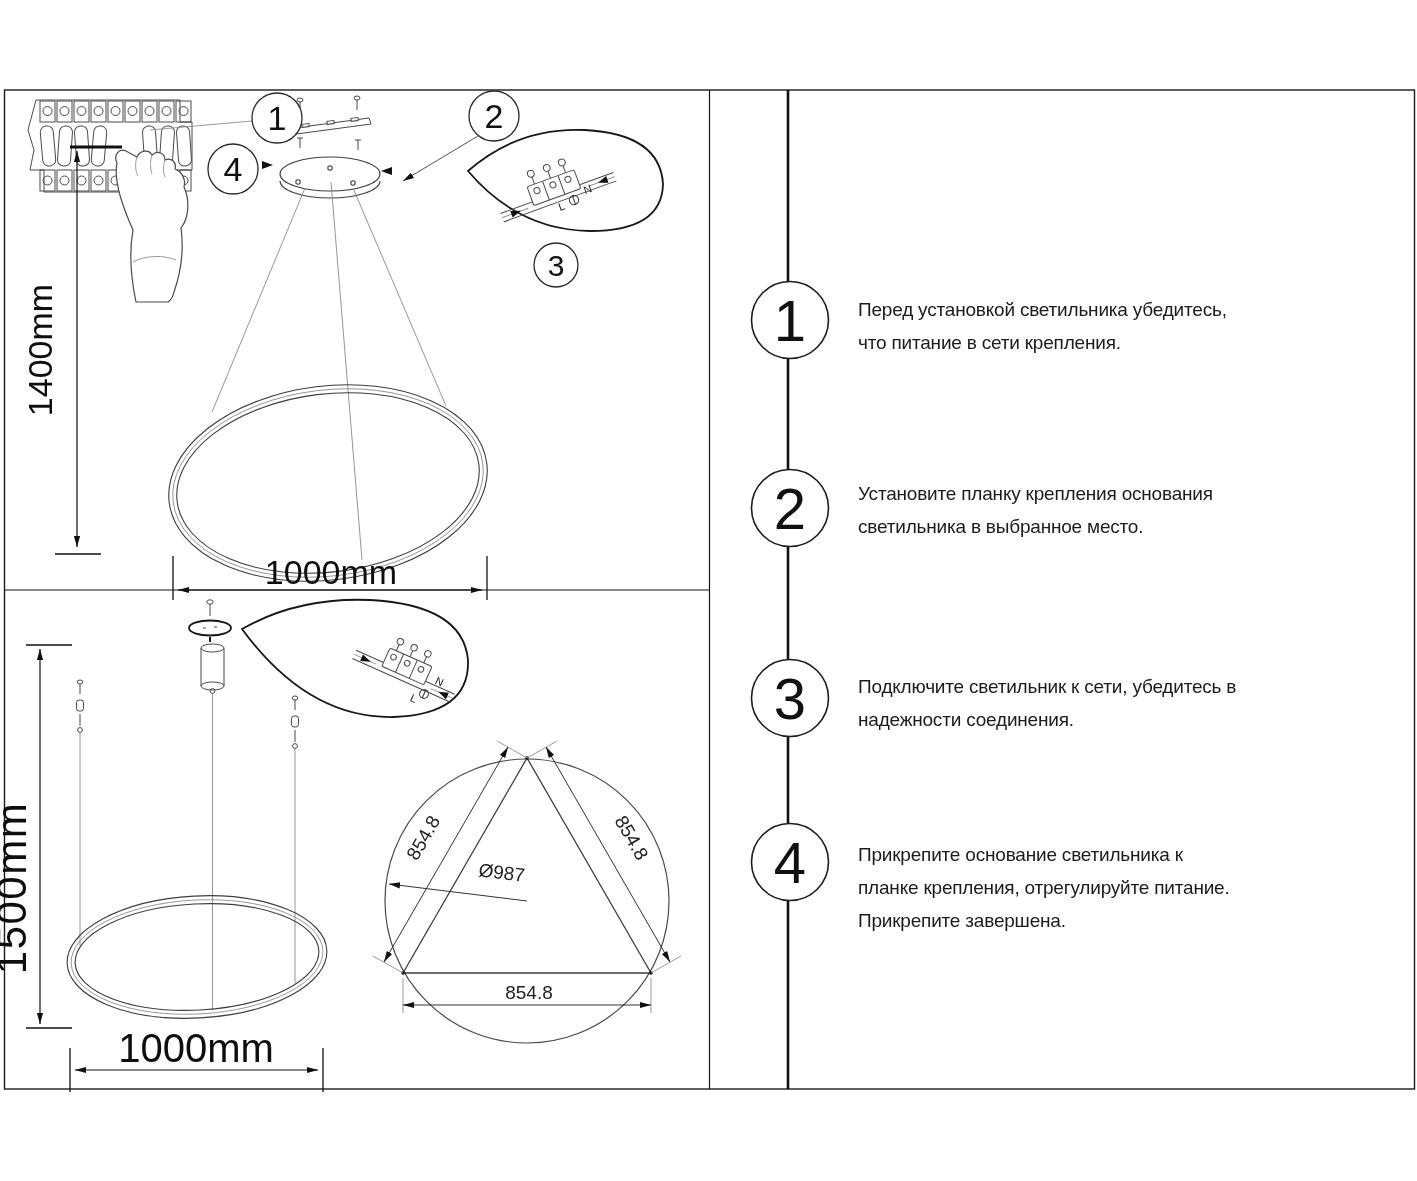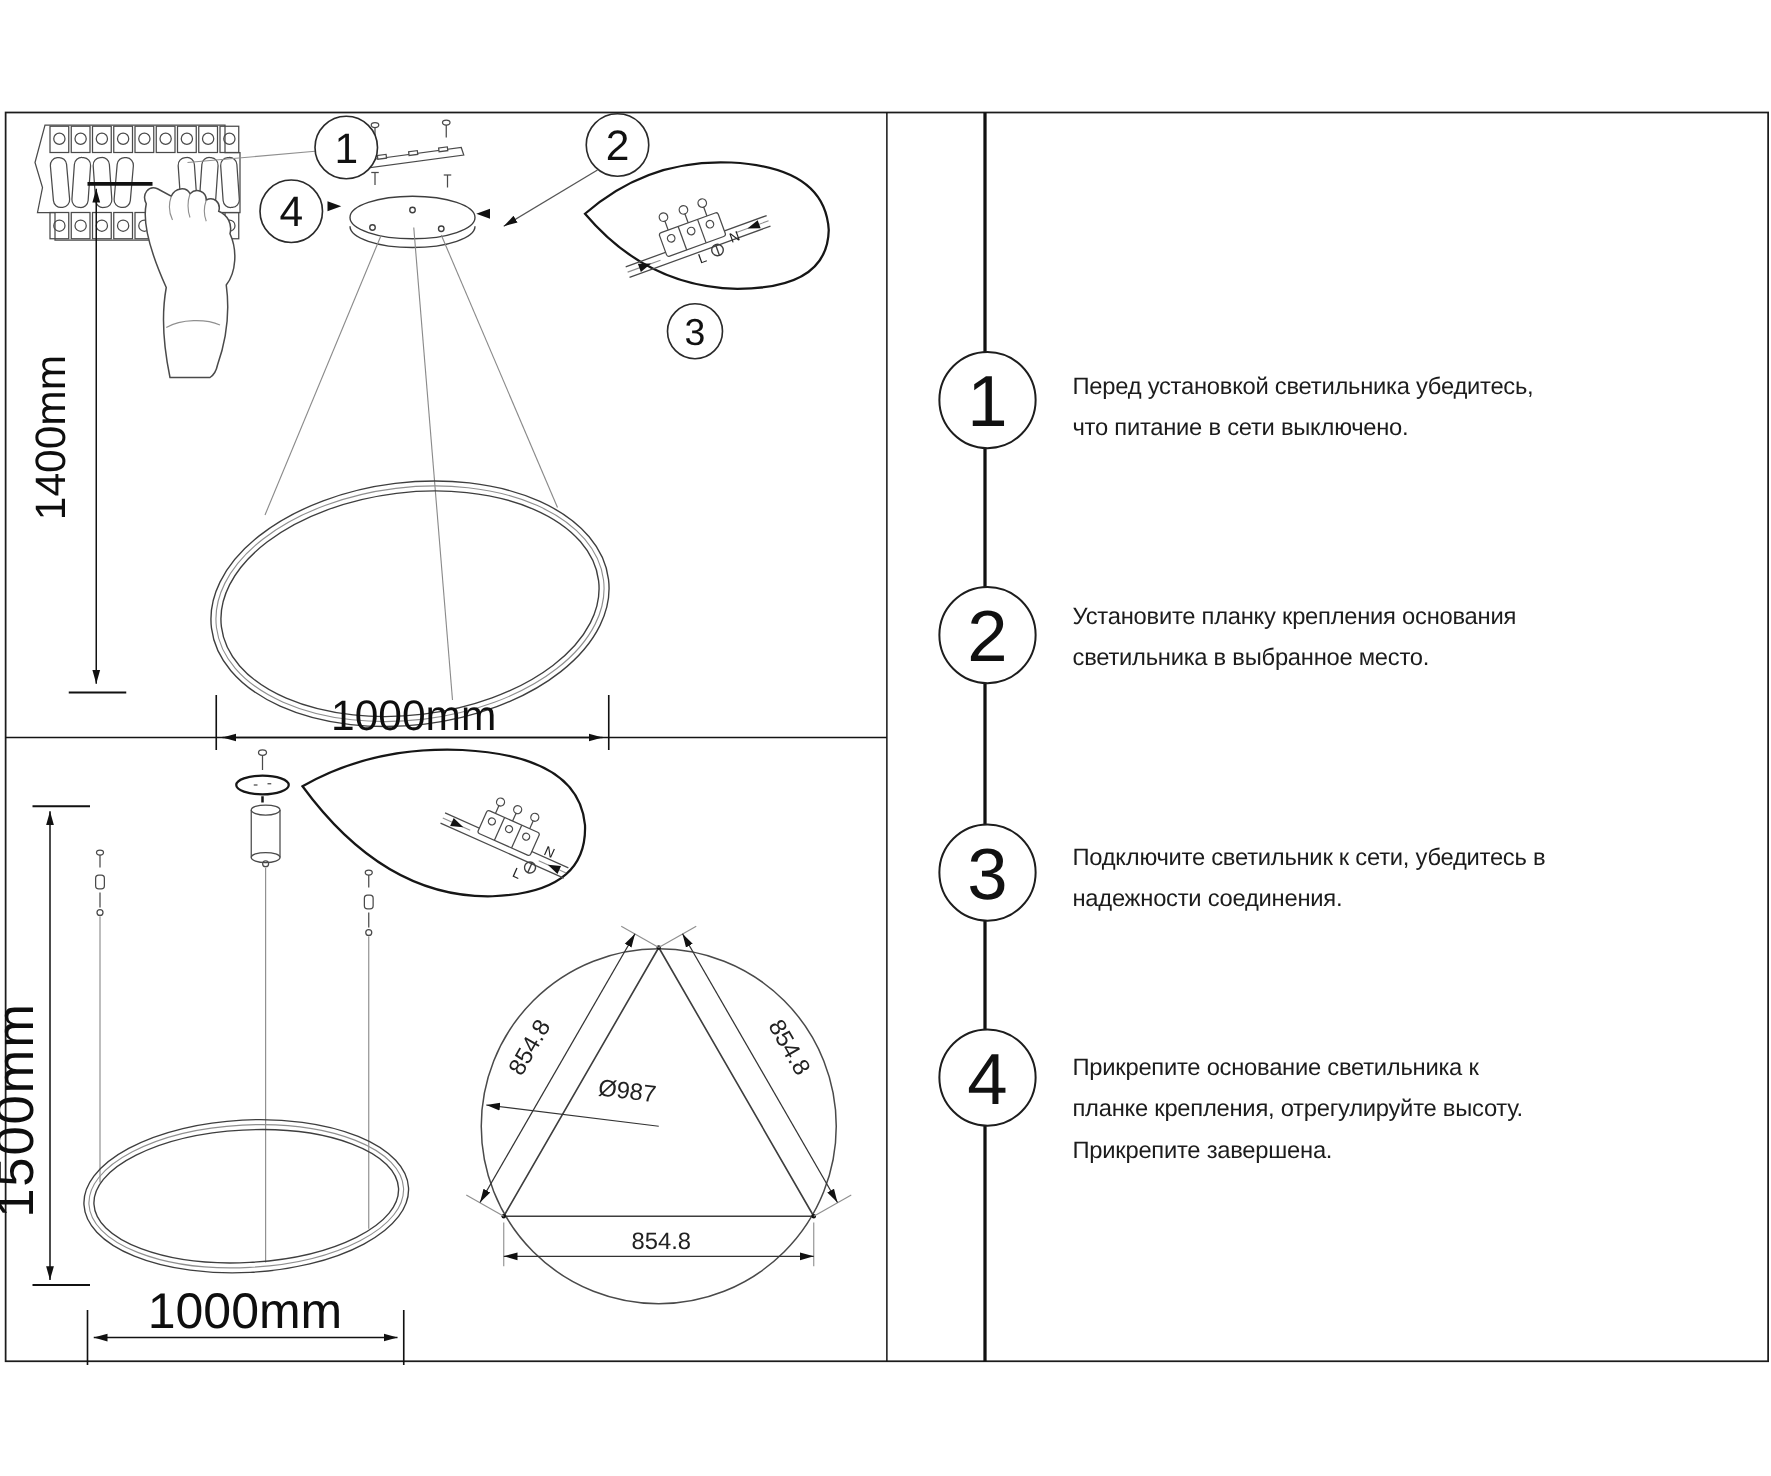--- a/index.html
+++ b/index.html
@@ -352,28 +352,28 @@
     </g>
     <g>
       <circle cx="790" cy="862" r="38.5" fill="#fff" stroke="#1d1d1d" stroke-width="1.6"></circle>
       <text class="stepnum" x="790" y="883" text-anchor="middle">4</text>
     </g>
   </g>
 </svg>
 
 <div class="step" style="top:293px">
   <div>Перед установкой светильника убедитесь,</div>
-  <div>что питание в сети выключено.</div>
+  <div>что питание в сети крепления.</div>
 </div>
 <div class="step" style="top:670px">
   <div>Подключите светильник к сети, убедитесь в</div>
   <div>надежности соединения.</div>
 </div>
 <div class="step" style="top:477px">
   <div>Установите планку крепления основания</div>
   <div>светильника в выбранное место.</div>
 </div>
 <div class="step" style="top:838px">
   <div>Прикрепите основание светильника к</div>
-  <div>планке крепления, отрегулируйте высоту.</div>
+  <div>планке крепления, отрегулируйте питание.</div>
   <div>Прикрепите завершена.</div>
 </div>
 </div>
 
 </body></html>

